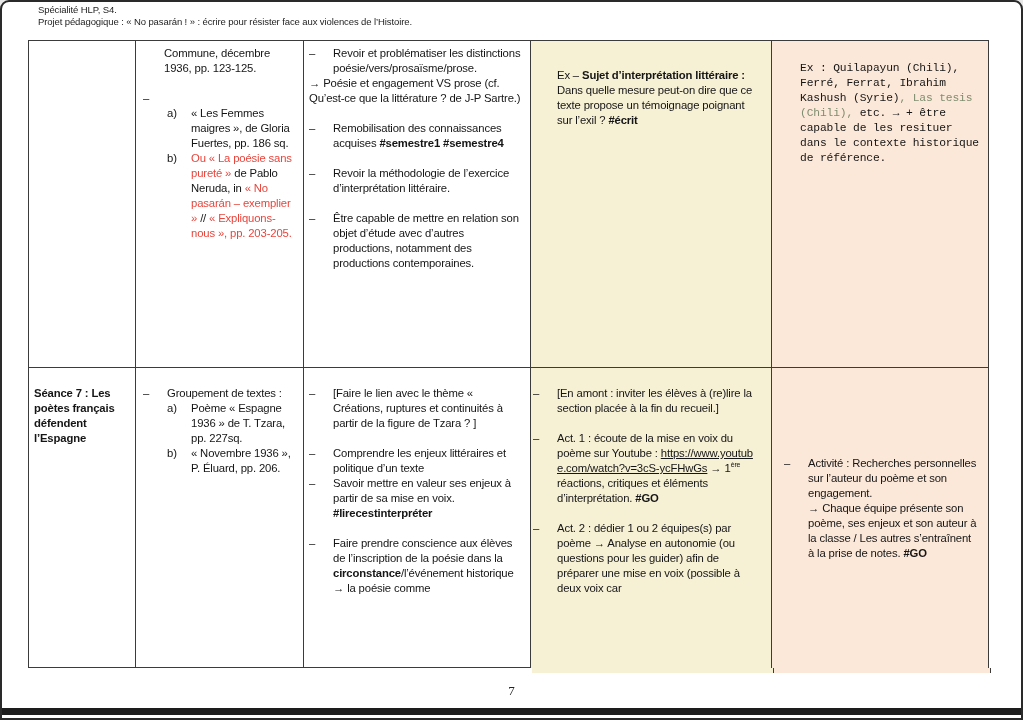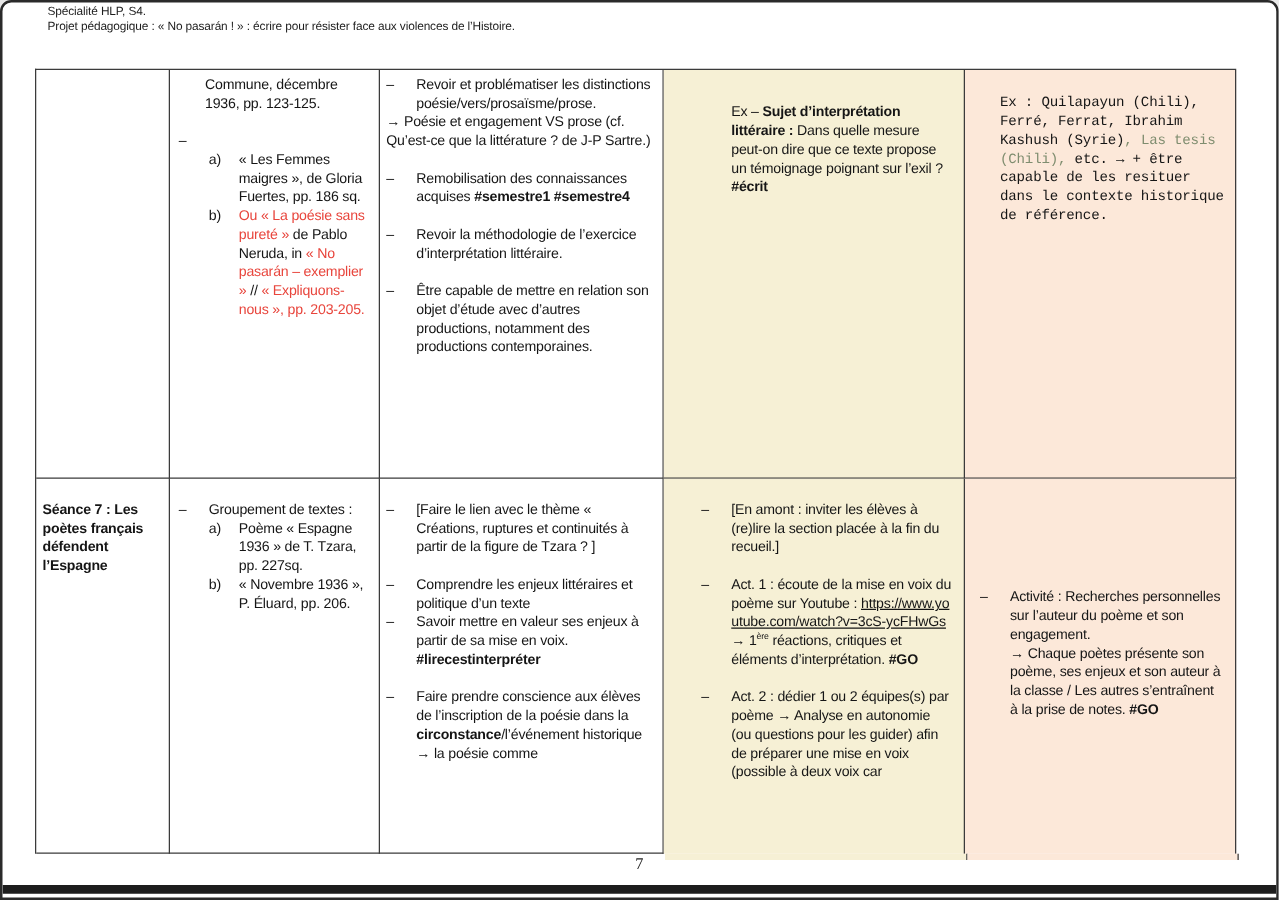--- a/index.html
+++ b/index.html
@@ -9,39 +9,39 @@
     border:2px solid #2a2a2a;border-radius:9px 9px 0 0;
     box-sizing:border-box;overflow:hidden;
   }
   .header{position:absolute;left:36px;top:2px;font-size:9.5px;line-height:11.5px;color:#1d1d1d;letter-spacing:-0.1px;}
   .ital{}
   .bold{font-weight:bold;}
   .und{text-decoration:underline;word-break:break-all;}
   sup{font-size:7px;line-height:0;}
 
   .doc-table{
-    position:absolute;left:26px;top:53px;
+    position:absolute;left:26px;top:38px;
     display:grid;
     grid-template-columns:107px 168px 227px 241px 217px;
     grid-template-rows:327px 300px;
     border-top:1.5px solid #3b3b3b;border-left:1.5px solid #3b3b3b;
   }
   .cell{
     box-sizing:border-box;overflow:hidden;
     border-right:1.5px solid #3b3b3b;
     font-size:11.3px;line-height:15px;letter-spacing:-0.15px;
     padding:5px 8px 0 6px;
   }
   .r1{border-bottom:1.5px solid #3b3b3b;}
   .r2.bl{border-bottom:1.5px solid #3b3b3b;}
   .r2{padding-top:18px;}
   .c1{padding-left:5px;padding-right:5px;}
   .c2{padding-left:7px;}
   .c3{padding-left:5px;}
-  .c4{padding-left:30px;padding-right:10px;}
+  .c4{padding-left:2px;padding-right:10px;}
   .c5{padding-left:12px;}
 
   .para{margin:0;}
   .bullet{display:grid;grid-template-columns:24px 1fr;}
   .sub{display:grid;grid-template-columns:24px 1fr;margin-left:24px;}
   .dash{user-select:none;}
 
   .overhang{position:absolute;height:5px;top:627px;}
   .oh1{left:503px;width:241px;border-right:1.5px solid #3b3b3b;}
   .oh2{left:745px;width:216px;border-right:1.5px solid #3b3b3b;}
@@ -147,21 +147,21 @@
           <span><span>Act. 1 : écoute de la mise en voix du poème sur Youtube : </span><span class="und">https://www.youtube.com/watch?v=3cS-ycFHwGs</span><span> → 1</span><sup>ère</sup><span> réactions, critiques et éléments d’interprétation. </span><span class="bold">#GO</span></span>
         </div>
         <div class="para bullet" style="margin-top: 15px;">
           <span class="dash">–</span>
           <span><span>Act. 2 : dédier 1 ou 2 équipes(s) par poème → Analyse en autonomie (ou questions pour les guider) afin de préparer une mise en voix (possible à deux voix car</span></span>
         </div>
       </div>
     <div class="cell r2 c5" style="background: rgb(252, 232, 217);">
         <div class="para bullet" style="margin-top: 70px;">
           <span class="dash">–</span>
-          <span><span>Activité : Recherches personnelles sur l’auteur du poème et son engagement.</span><br><span>→ Chaque poètes présente son poème, ses enjeux et son auteur à la classe / Les autres s’entraînent à la prise de notes. </span><span class="bold">#GO</span></span>
+          <span><span>Activité : Recherches personnelles sur l’auteur du poème et son engagement.</span><br><span>→ Chaque équipe présente son poème, ses enjeux et son auteur à la classe / Les autres s’entraînent à la prise de notes. </span><span class="bold">#GO</span></span>
         </div>
       </div>
 
     <div class="overhang oh1" style="background: rgb(246, 240, 213);"></div>
     <div class="overhang oh2" style="background: rgb(252, 232, 217);"></div>
   </div>
 
   <div class="footer">7</div>
   <div class="bottom-bar"></div>
 

